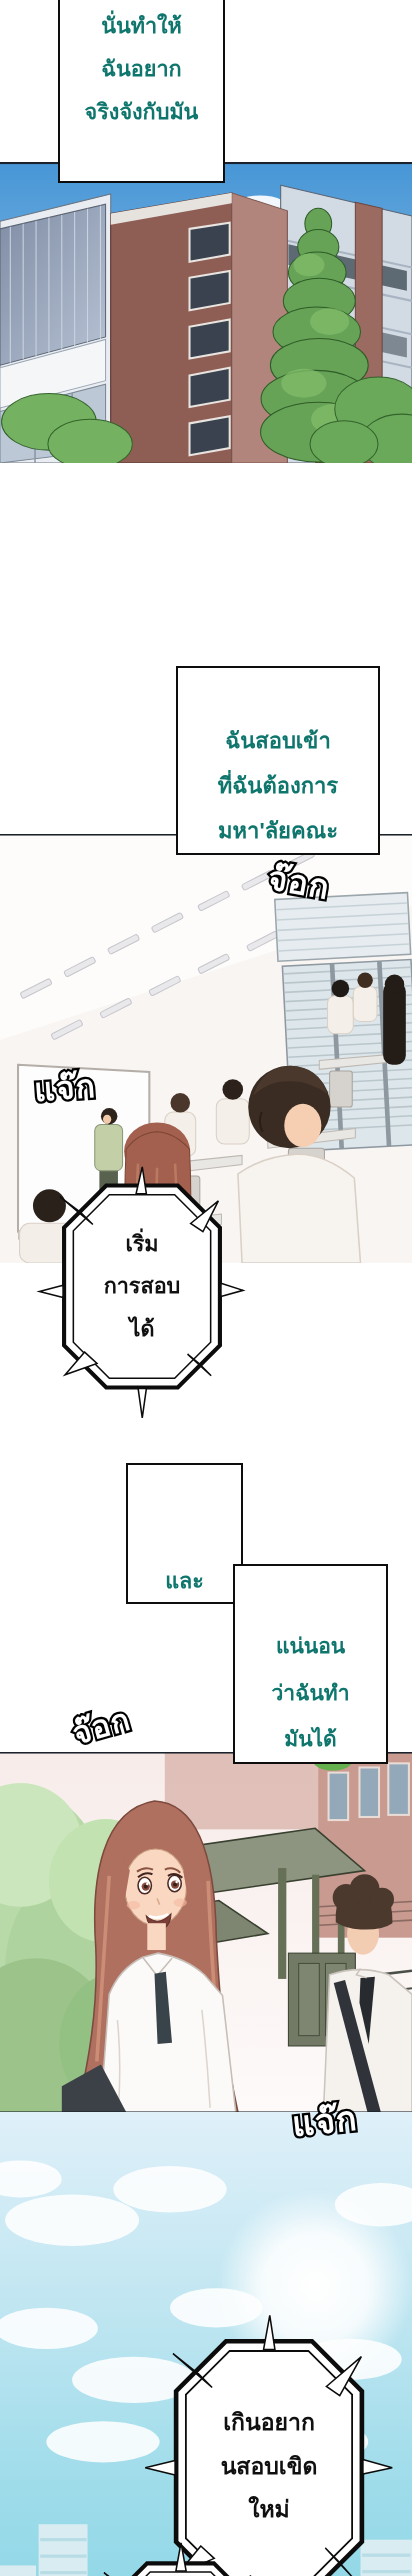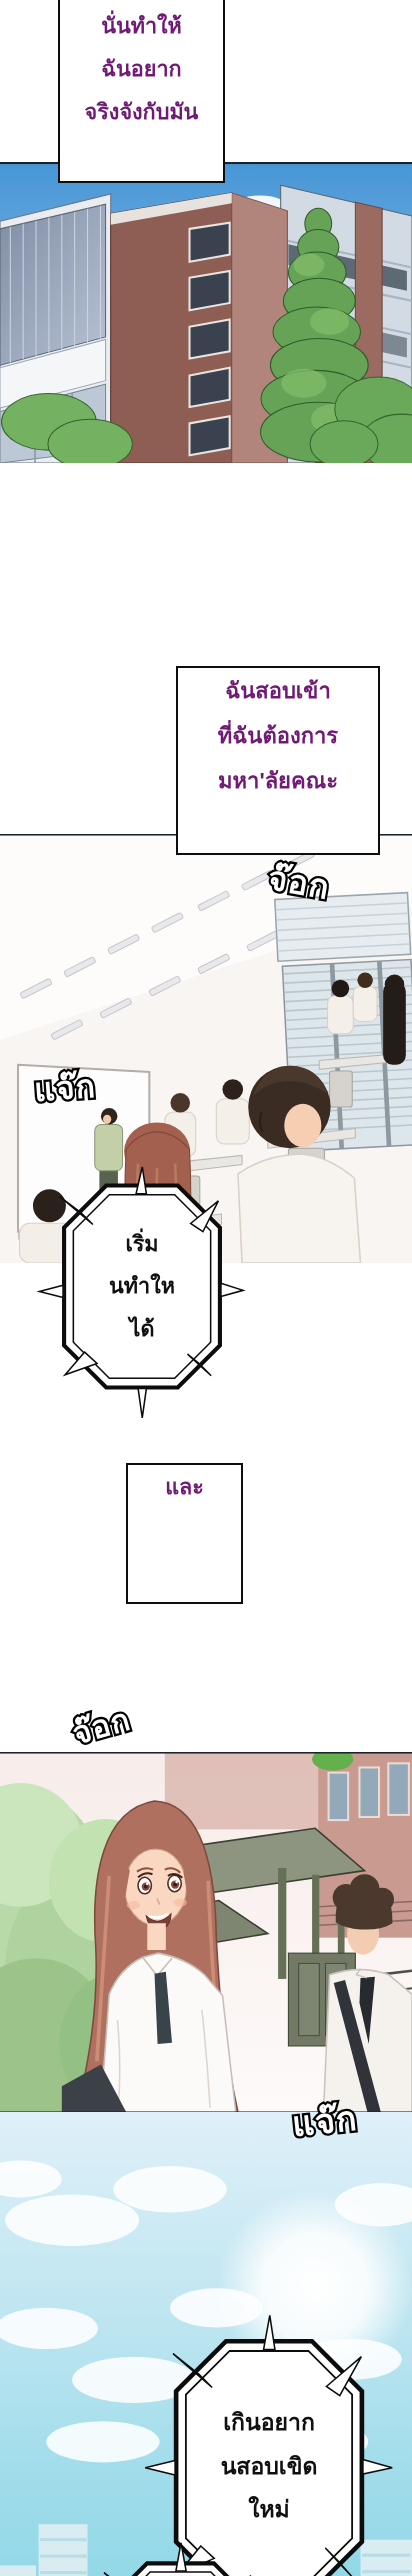--- a/index.html
+++ b/index.html
@@ -3,24 +3,24 @@
 <meta charset="utf-8">
 <style>
   html,body{margin:0;padding:0;background:#ffffff;}
   body{font-family:"Liberation Sans", sans-serif;}
   #comic{position:relative;width:412px;height:3091px;background:#ffffff;overflow:hidden;margin:0 auto;}
   .panel{position:absolute;overflow:hidden;}
   .panel svg{display:block;width:100%;height:100%;}
   svg{overflow:visible;}
   .bubble{
     position:absolute;background:#ffffff;border:2.1px solid #0d0d0d;
-    display:flex;flex-direction:column;align-items:center;justify-content:flex-start;
+    display:flex;flex-direction:column;align-items:center;justify-content:flex-end;
     text-align:center;box-sizing:border-box;z-index:6;
   }
-  .bubble .ln{display:block;white-space:nowrap;color:#701a75;font-weight:bold;}
+  .bubble .ln{display:block;white-space:nowrap;color:#0f766e;font-weight:bold;}
   .b1{line-height:2.0;font-size:21.6px;justify-content:flex-start;padding-top:7.2px;}
   .b2{line-height:2.05;font-size:22px;}
   .b3{line-height:2.0;font-size:21.6px;}
   .b4{line-height:2.2;font-size:21px;}
   .octwrap{position:absolute;z-index:6;}
   .octwrap svg{position:absolute;left:0;top:0;}
   .octtext{
     position:absolute;left:0;top:0;right:0;bottom:0;
     display:flex;flex-direction:column;align-items:center;justify-content:center;
     text-align:center;font-weight:bold;color:#101010;
@@ -562,39 +562,44 @@
   <div class="bubble b2" style="left:176px;top:666px;width:204px;height:189px;">
     <span class="ln">ฉันสอบเข้า</span>
     <span class="ln">ที่ฉันต้องการ</span>
     <span class="ln">มหา'ลัยคณะ</span>
   </div>
 
   <div class="bubble b3" style="left:126px;top:1455px;width:117px;height:141px;margin-top:8px;">
     <span class="ln">และ</span>
   </div>
 
+  <div class="bubble b4" style="left:233px;top:1564px;width:155px;height:200px;">
+    <span class="ln">แน่นอน</span>
+    <span class="ln">ว่าฉันทำ</span>
+    <span class="ln">มันได้</span>
+  </div>
 
   <div class="octwrap o1" style="left:61px;top:1182px;width:162px;height:209px;">
     <svg width="162" height="209" viewBox="0 0 315 405">
       <polygon points="88,6 227,6 309,88 309,317 227,399 88,399 6,317 6,88" fill="#ffffff" stroke="#0c0c0c" stroke-width="8"></polygon>
       <polygon points="94,24 221,24 291,94 291,311 221,381 94,381 24,311 24,94" fill="none" stroke="#0c0c0c" stroke-width="3"></polygon>
       <g fill="#ffffff" stroke="#0c0c0c" stroke-width="3">
         <polygon points="146,22 158,-30 166,22"></polygon>
         <polygon points="40,60 -2,28 62,82"></polygon>
         <polygon points="252,80 306,36 276,96"></polygon>
         <polygon points="4,200 -42,212 4,224"></polygon>
         <polygon points="311,196 354,210 311,222"></polygon>
         <polygon points="46,330 8,374 70,352"></polygon>
         <polygon points="246,334 292,376 268,352"></polygon>
         <polygon points="150,401 158,458 166,401"></polygon>
       </g>
     </svg>
     <div class="octtext">
       <span class="ln">เริ่ม</span>
-      <span class="ln">นทำให</span>
+      <span class="ln">การสอบ</span>
       <span class="ln">ได้</span>
     </div>
   </div>
 
   <div class="octwrap o2" style="left:172px;top:2337px;width:194px;height:259px;">
     <svg width="194" height="259" viewBox="0 0 377 503">
       <polygon points="105,8 272,8 369,105 369,398 272,495 105,495 8,398 8,105" fill="#ffffff" stroke="#0c0c0c" stroke-width="9"></polygon>
       <polygon points="112,27 265,27 350,112 350,391 265,476 112,476 27,391 27,112" fill="none" stroke="#0c0c0c" stroke-width="3.5"></polygon>
       <g fill="#ffffff" stroke="#0c0c0c" stroke-width="3">
         <polygon points="178,24 190,-42 200,24"></polygon>

